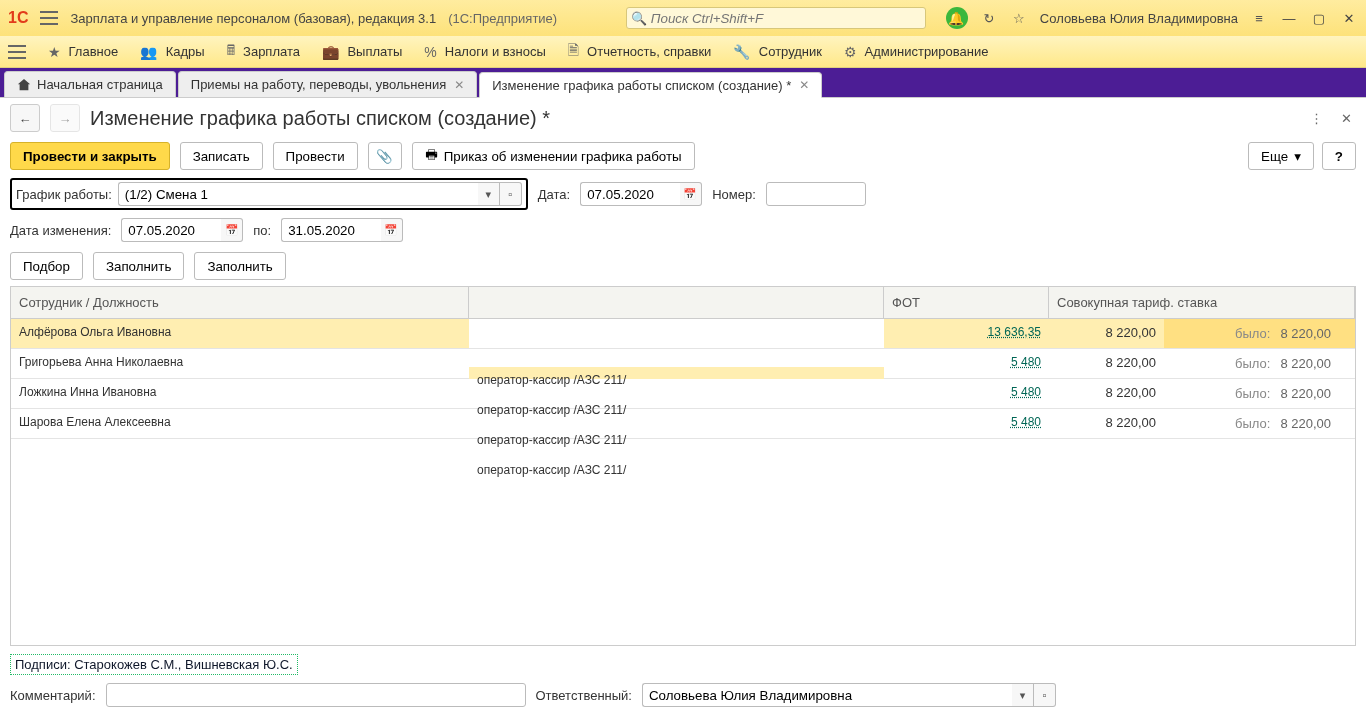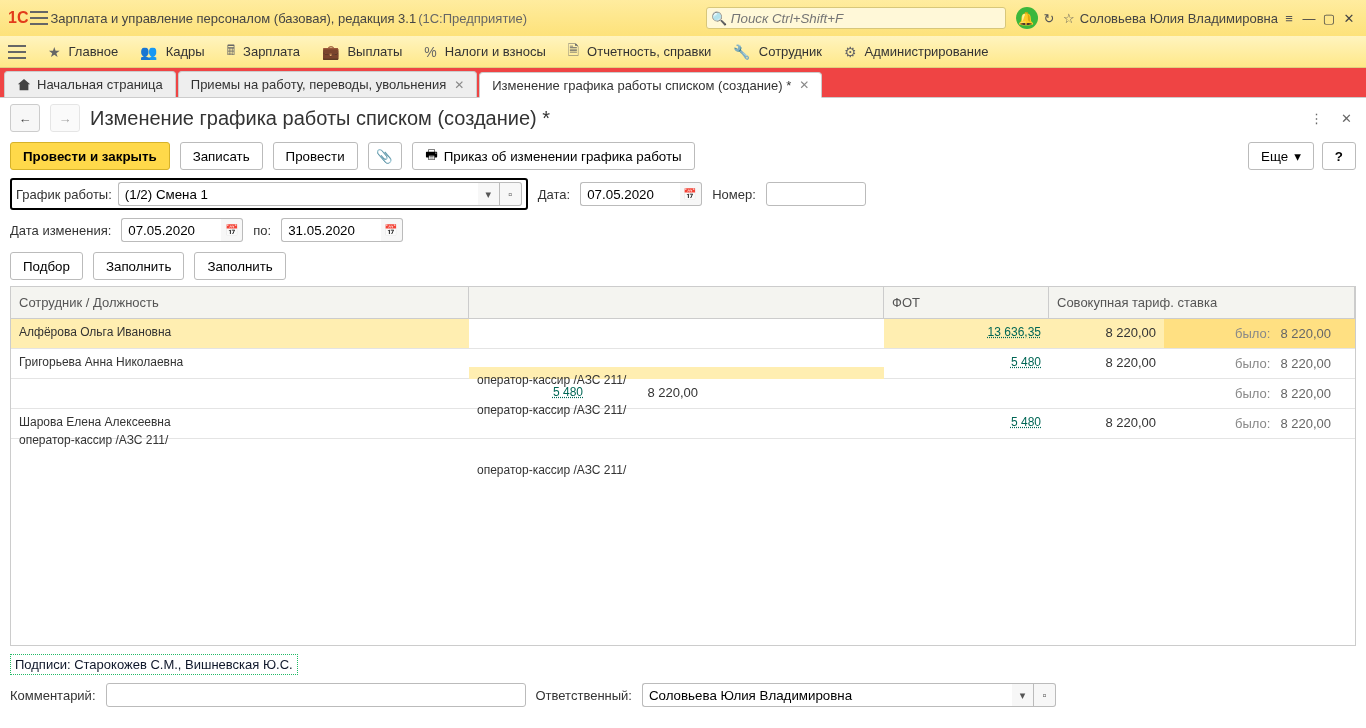--- a/index.html
+++ b/index.html
@@ -1,37 +1,37 @@
 <!DOCTYPE html>
 <html><head>
 <meta charset="utf-8">
 <style>
   * { box-sizing: border-box; margin: 0; padding: 0; }
   html, body { width: 1366px; height: 728px; font-family: Arial, sans-serif; font-size: 13px; color: #333; background: #fff; overflow: hidden; }
 
-  .titlebar { height: 36px; background: linear-gradient(to bottom,#ffec9f,#fde27a); display:flex; align-items:center; padding:16px 8px; gap:2px;}
+  .titlebar { height: 36px; background: linear-gradient(to bottom,#ffec9f,#fde27a); display:flex; align-items:center; padding:16px 8px; gap:12px;}
   .logo { color:#e23b1a; font-weight:bold; font-size:16px;}
   .burger-icon { width:18px;height:14px;display:flex;flex-direction:column;justify-content:space-between;cursor:pointer;}
   .burger-icon span{height:2px;background:#666;}
   .app-title { flex:0 0 auto; color:#444;}
   .app-sub { color:#666;}
   .spacer { flex:1 1 auto; }
   .search-wrap { flex:0 0 300px; position:relative; margin-right:8px;}
   .search-input { width:100%; height:22px; padding:2px 6px 2px 24px; border:1px solid #d8c77a; border-radius:3px; background:#fff8d8; font-style:italic; color:#999;}
   .search-mag { position:absolute; left:6px; top:4px; color:#888;}
   .bell-badge { width:22px;height:22px;border-radius:50%;background:#3cb73c;display:flex;align-items:center;justify-content:center;color:#fff;}
   .tb-icon { width:18px;text-align:center;color:#555;cursor:pointer;}
   .user-name { color:#444; cursor:pointer;}
   .win-btn { width:18px;text-align:center;color:#444;cursor:pointer;}
 
   .menubar { height:32px; background:linear-gradient(to bottom,#fff4bf,#ffe889); display:flex; align-items:center; padding:0 8px; gap:22px; border-bottom:1px solid #e0cf80;}
   .menu-item { display:flex; align-items:center; gap:8px; cursor:pointer; color:#333;}
   .menu-item .mic { color:#666; font-size:14px;}
 
-  .tabstrip { height:30px; background:#ef4444; display:flex; align-items:flex-end; padding:0 4px; border-bottom:1px solid #ccc;}
+  .tabstrip { height:30px; background:#4c1d95; display:flex; align-items:flex-end; padding:0 4px; border-bottom:1px solid #ccc;}
   .tab { height:26px; padding:0 12px; display:flex; align-items:center; gap:8px; background:#eee; border:1px solid #ccc; border-bottom:none; border-radius:4px 4px 0 0; margin-right:2px; cursor:pointer; font-size:13px;}
   .tab.active { background:#fff; border-bottom:1px solid #fff; position:relative; top:1px;}
   .tab .close-x { color:#888; font-size:12px;}
   .tab.home { gap:6px; }
   .tab.home svg { fill:#444;}
 
   .pageheader { height:40px; display:flex; align-items:center; padding:4px 10px; gap:10px;}
   .pg-nav-btn { width:30px;height:28px;border:1px solid #ccc;border-radius:3px;display:flex;align-items:center;justify-content:center;color:#444;background:#f7f7f7;cursor:pointer;}
   .page-title { font-size:20px; color:#333; flex:1;}
   .more-dots { color:#666; cursor:pointer; padding:4px;}
@@ -252,20 +252,21 @@
         <div class="gc gc3"><span class="fot-val">5 480</span></div>
         <div class="gc4">
           <div class="gc4a">8 220,00</div>
           <div class="gc4b">
             <span>было:</span>
             <span class="was-val">8 220,00</span>
           </div>
         </div>
       </div>
       <div class="grid-row">
+        <div class="gc gc1">Ложкина Инна Ивановна</div>
         <div class="gc gc2">оператор-кассир /АЗС 211/</div>
         <div class="gc gc3"><span class="fot-val">5 480</span></div>
         <div class="gc4">
           <div class="gc4a">8 220,00</div>
           <div class="gc4b">
             <span>было:</span>
             <span class="was-val">8 220,00</span>
           </div>
         </div>
       </div>

